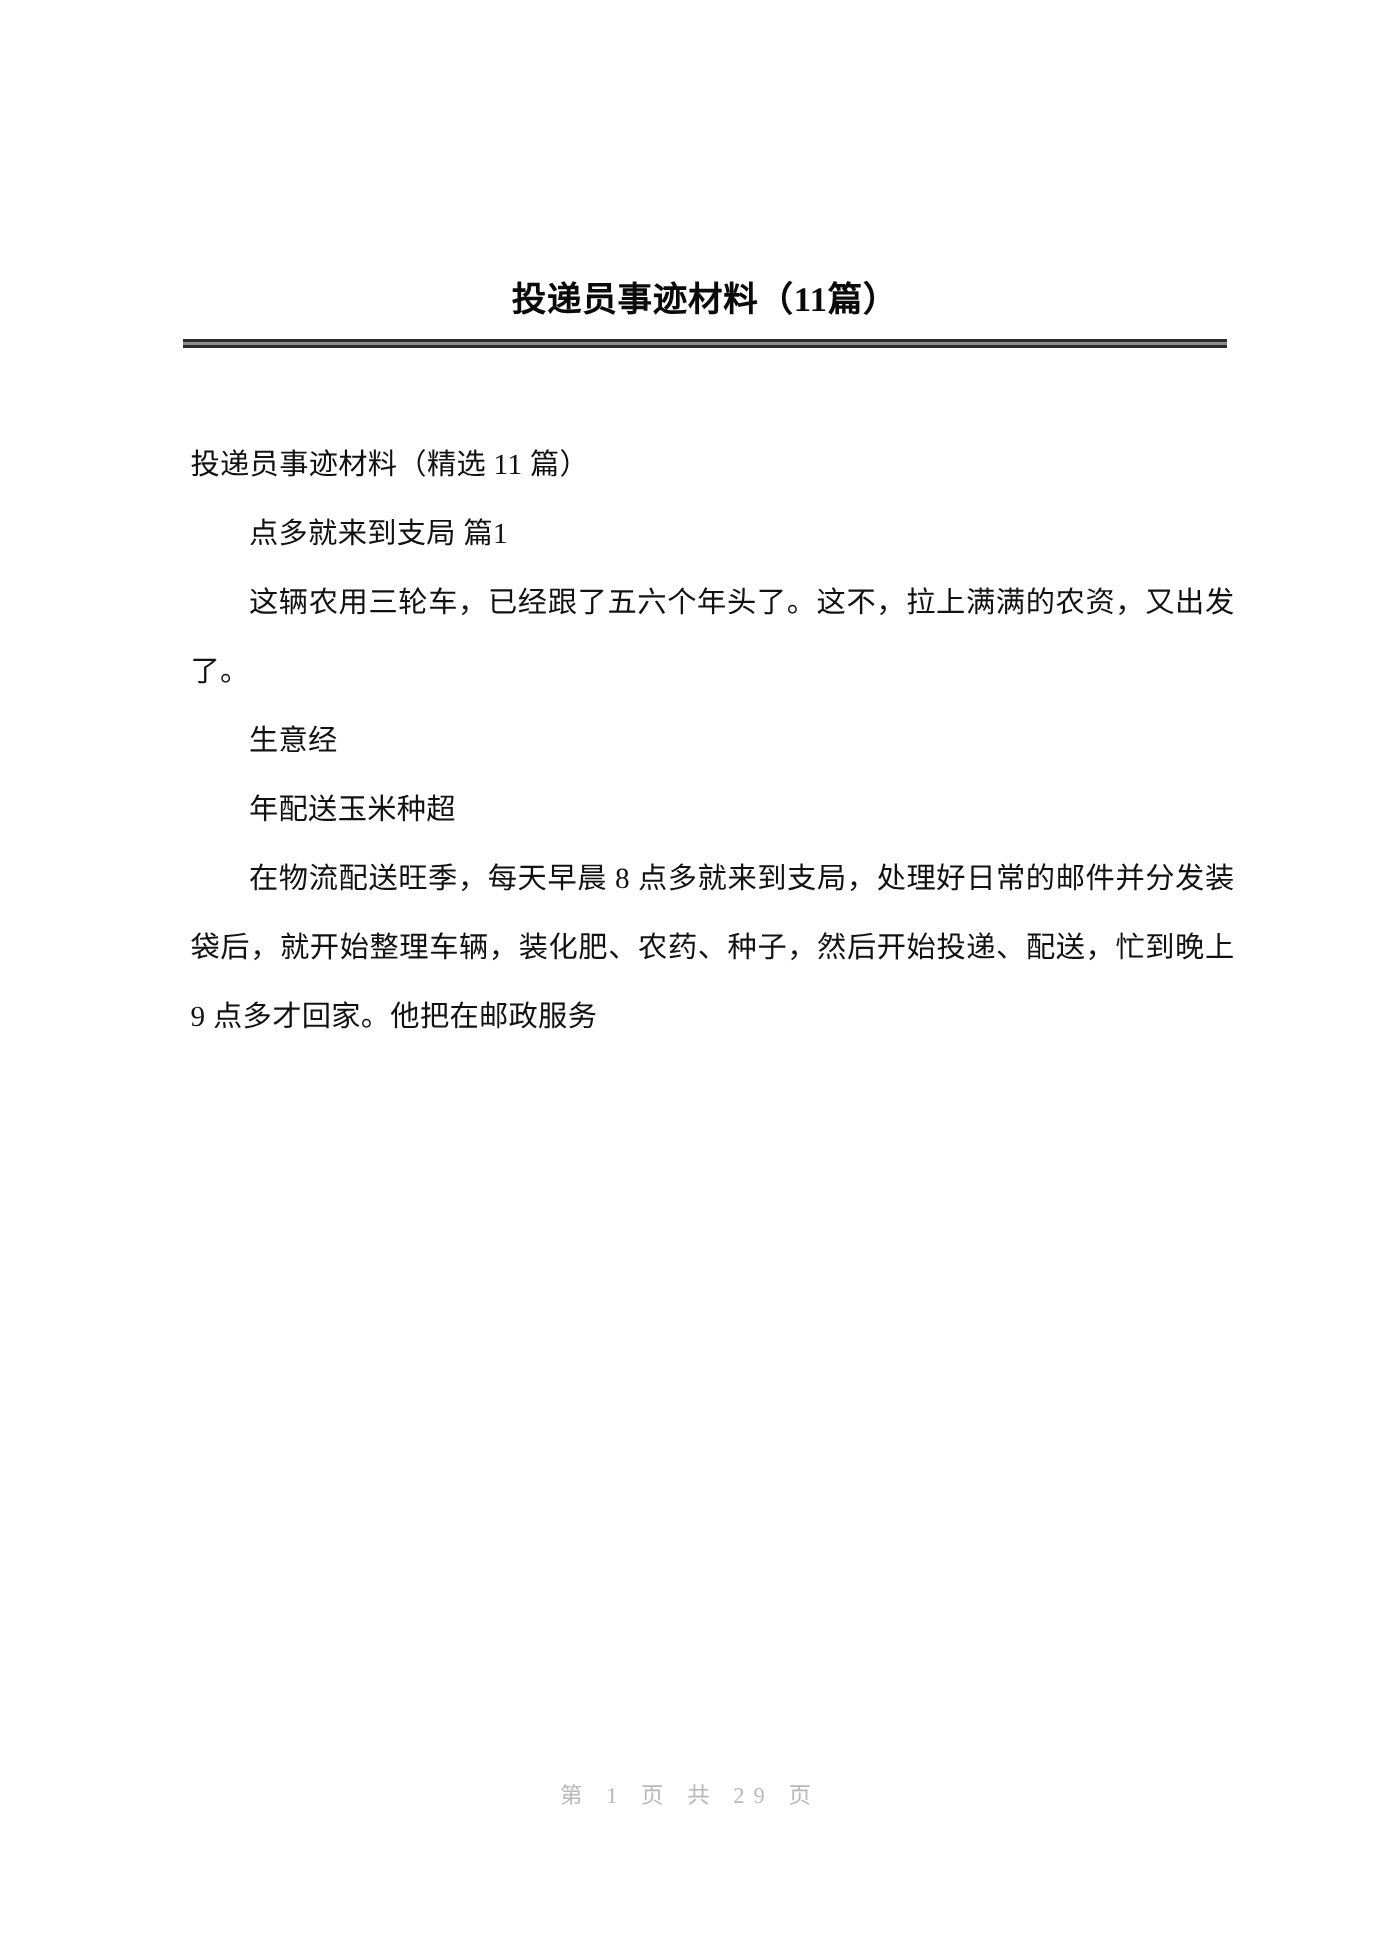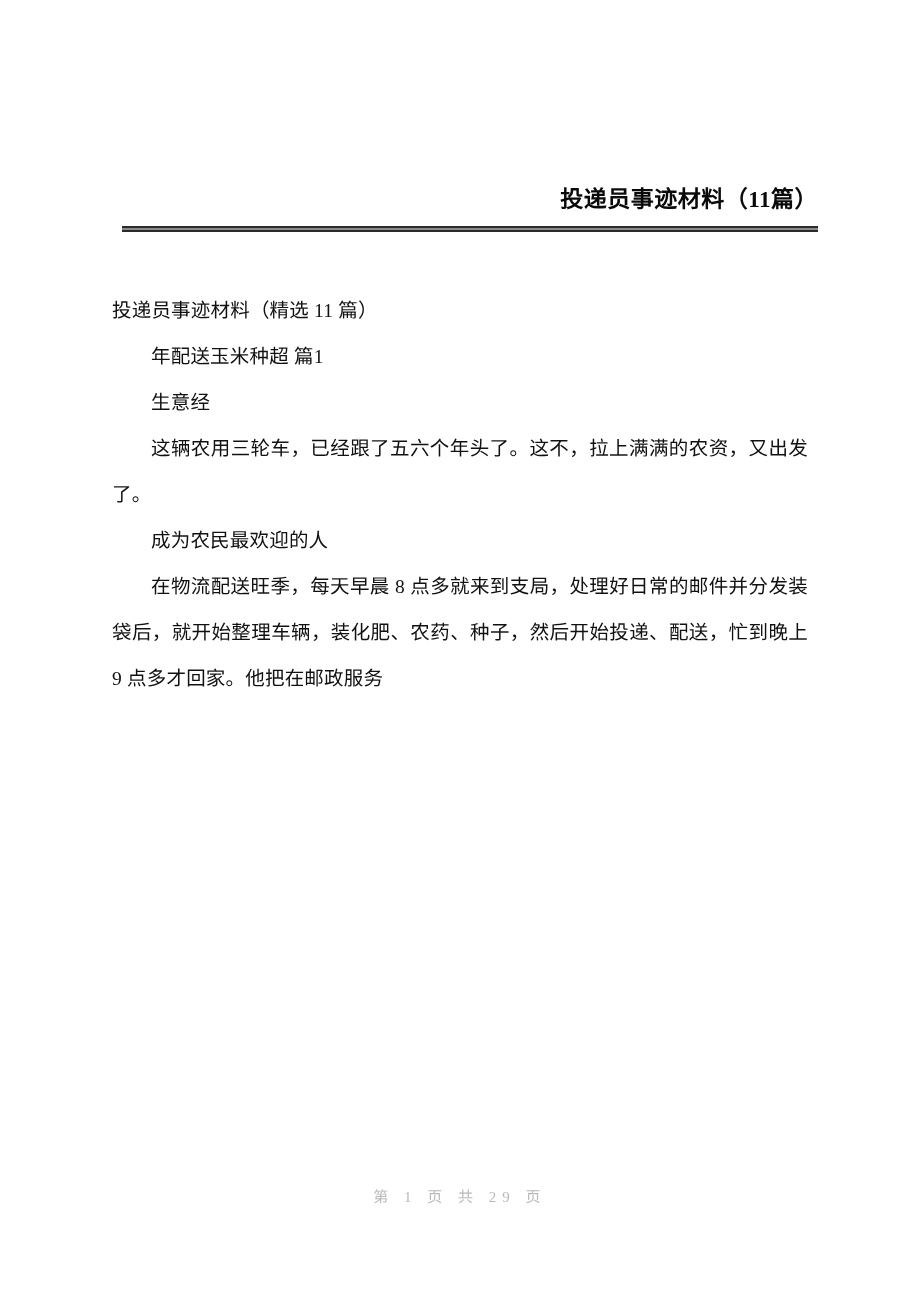--- a/index.html
+++ b/index.html
@@ -21,42 +21,42 @@
   }
 
   
   .doc-header {
     position: absolute;
     left: 122px;
     top: 183px;
     width: 696px;
   }
   .doc-title {
-    text-align: right;
+    text-align: center;
     font-size: 23px;
     font-weight: bold;
     line-height: 34px;
     letter-spacing: 0.5px;
     color: #0a0a0a;
     white-space: nowrap;
   }
   .title-rule {
     margin-top: 9px;
     height: 6px;
     width: 100%;
     border-top: 2px solid #2b2b2b;
     border-bottom: 2px solid #2b2b2b;
     background: #8a8a8a;
     box-sizing: border-box;
   }
 
   
   .doc-body {
     position: absolute;
-    left: 112px;
+    left: 127px;
     top: 288px;
     width: 696px;
   }
   .para {
     font-size: 19.5px;
     line-height: 46px;
     text-align: justify;
     text-justify: inter-character;
     color: #111111;
     margin: 0;
@@ -97,28 +97,28 @@
 
   <div class="doc-header">
     <div class="doc-title">投递员事迹材料（11篇）</div>
     <div class="title-rule"></div>
   </div>
 
   <div class="doc-body">
 
     <p class="para noindent">投递员事迹材料（精选 11 篇）</p>
 
-    <p class="para indent">年配送玉米种超 篇1</p>
+    <p class="para indent">点多就来到支局 篇1</p>
+
+    <p class="para indent">这辆农用三轮车，已经跟了五六个年头了。这不，拉上满满的农资，又出发了。</p>
 
     <p class="para indent">生意经</p>
 
-    <p class="para indent">这辆农用三轮车，已经跟了五六个年头了。这不，拉上满满的农资，又出发了。</p>
 
-
-    <p class="para indent">成为农民最欢迎的人</p>
+    <p class="para indent">年配送玉米种超</p>
 
 
     <p class="para indent">在物流配送旺季，每天早晨 8 点多就来到支局，处理好日常的邮件并分发装袋后，就开始整理车辆，装化肥、农药、种子，然后开始投递、配送，忙到晚上 9 点多才回家。他把在邮政服务</p>
 
   </div>
 
   <div class="doc-footer">
     <span class="footer-text">第 1 页 共 29 页</span>
   </div>
 

